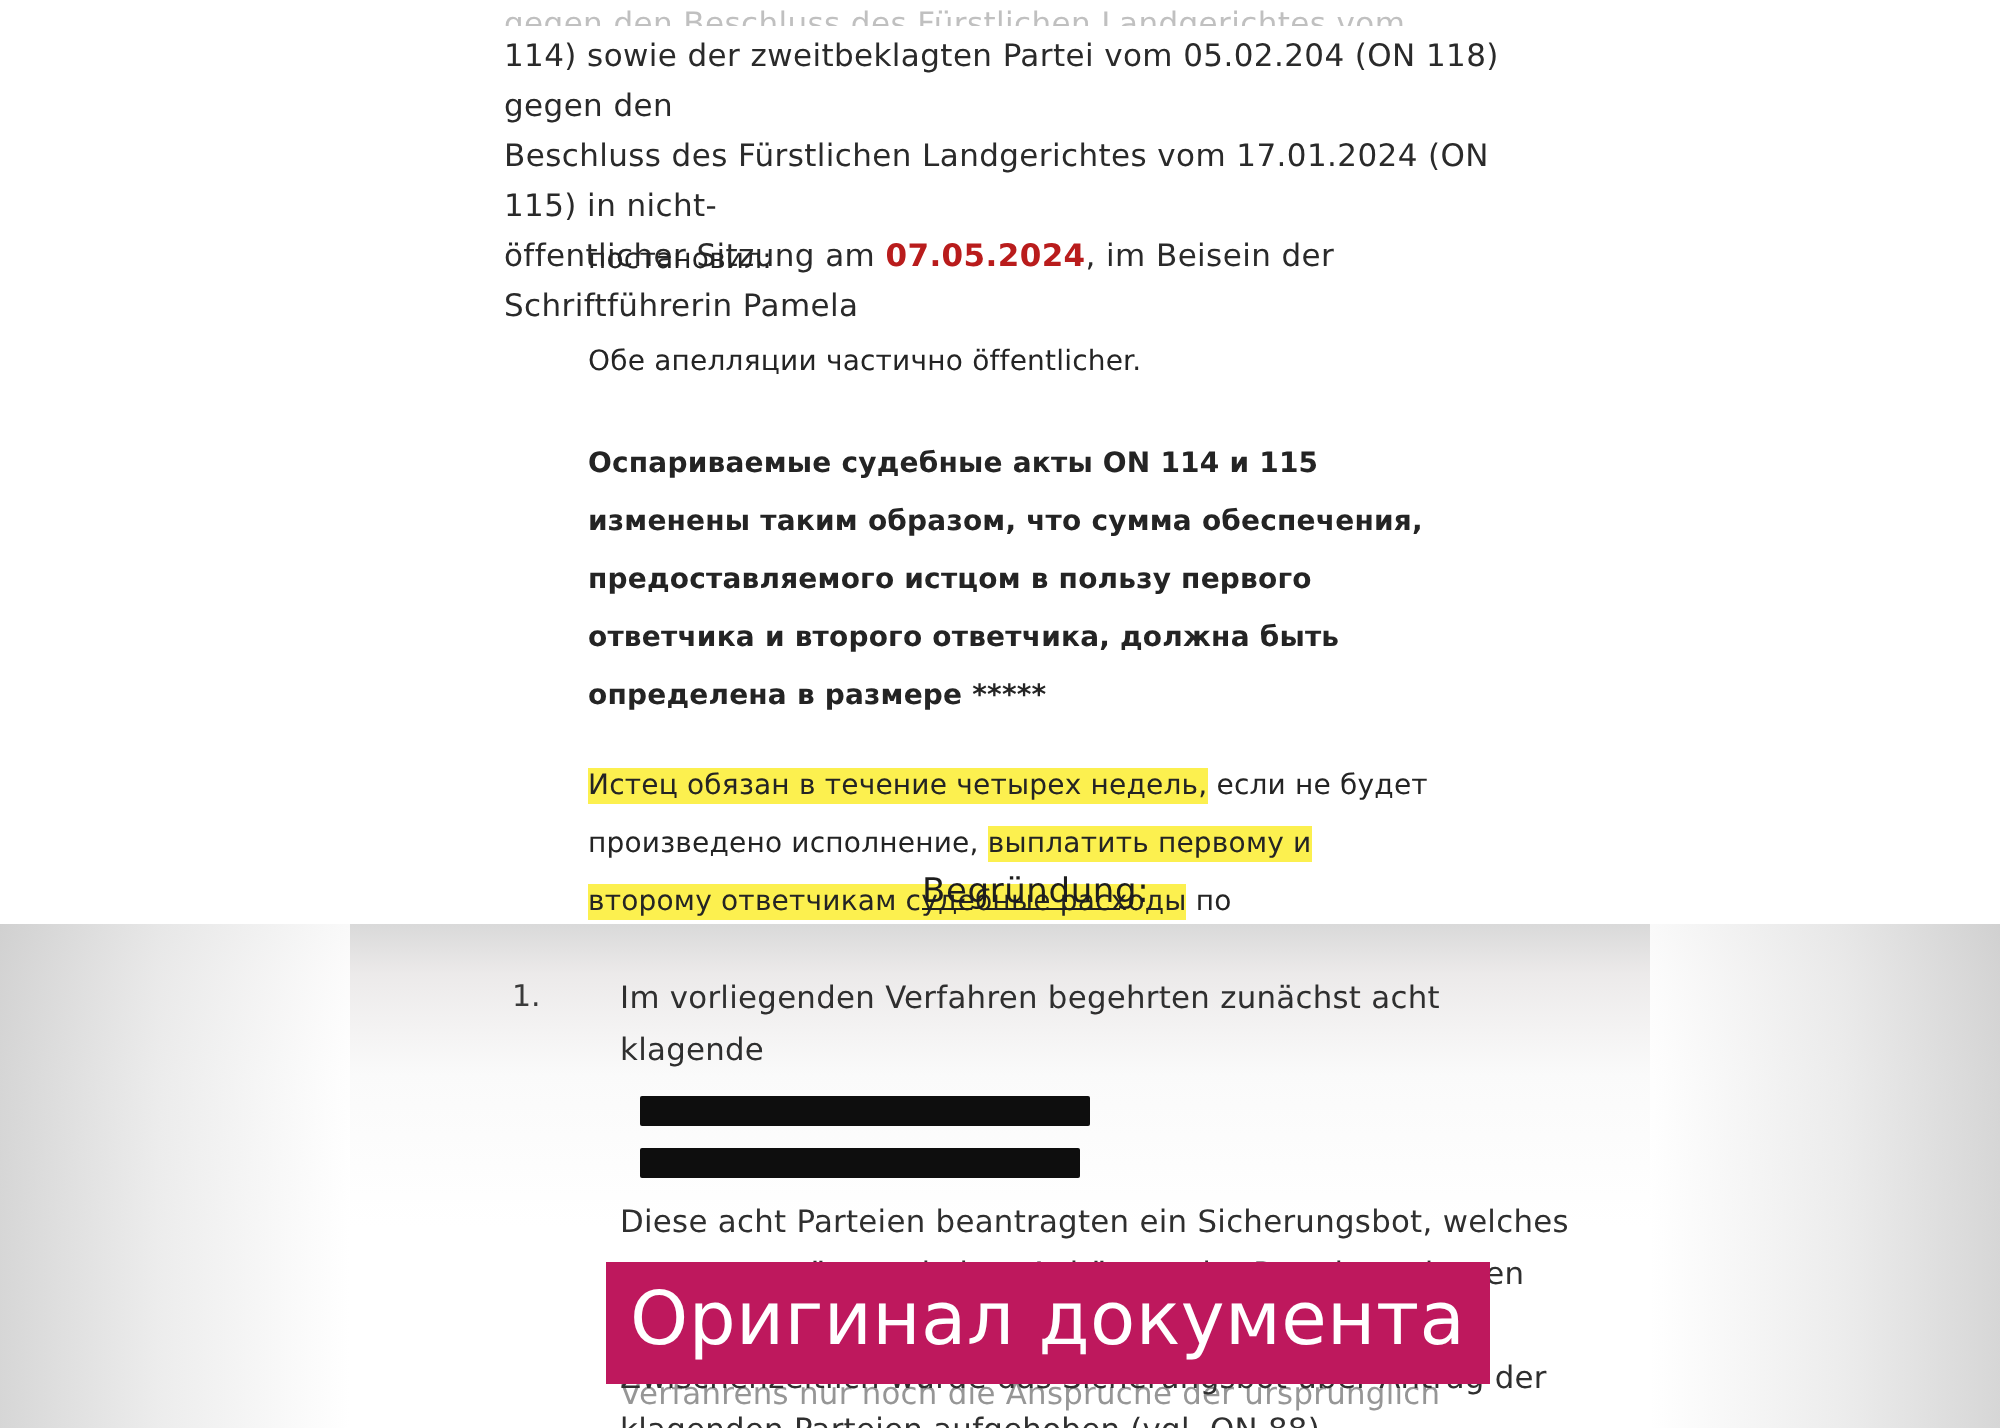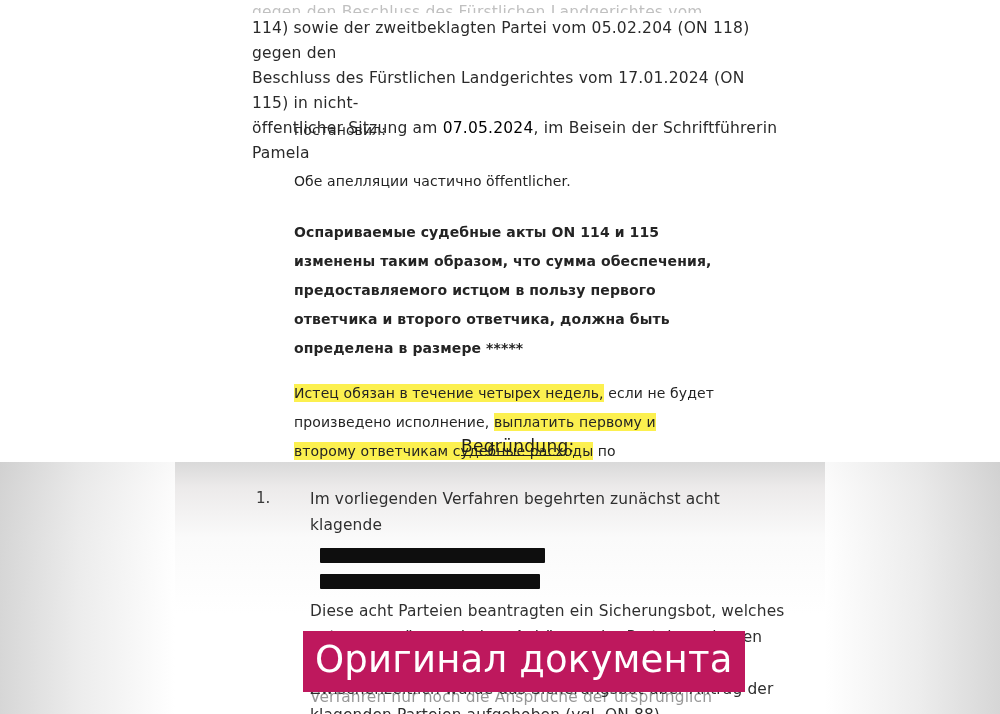--- a/index.html
+++ b/index.html
@@ -34,21 +34,21 @@
     letter-spacing: 0.2px;
   }
   .german-top .cut-line {
     color: #8d8d8d;
     opacity: 0.55;
     height: 13px;
     overflow: hidden;
     display: block;
     margin-bottom: 3px;
   }
-  .german-top b { font-weight: 400; color: #000000; }
+  .german-top b { font-weight: 700; color: #b91c1c; }
 
   
   .ru-block {
     position: absolute;
     left: 294px;
     top: 116px;
     width: 420px;
     font-family: "DejaVu Sans", sans-serif;
     font-size: 14px;
     line-height: 29px;
@@ -189,20 +189,20 @@
       <span class="redact-row">
         <span class="redact" style="width:225px"></span><span class="redact" style="width:220px"></span>
       </span>
       <div>Diese acht Parteien beantragten ein Sicherungsbot, welches</div>
       <div>antragsgemäss und ohne Anhörung der Parteien erlassen wurde.</div>
       <div>Zwischenzeitlich wurde das Sicherungsbot über Antrag der</div>
       <div>klagenden Parteien aufgehoben (vgl. ON 88).</div>
     </div>
 
     <div class="tail">
-      <div class="faded">Verfahren nur noch die Ansprüche der ursprünglich</div>
+      <div class="faded">Verfahrens nur noch die Ansprüche der ursprünglich</div>
       <div>zweitklagenden Partei Avtokombinat Nr. 36 LLC sind. Im Schriftsatz</div>
     </div>
   </div>
 
   <div class="caption">Оригинал документа</div>
 
 </div>
 
 </body></html>

